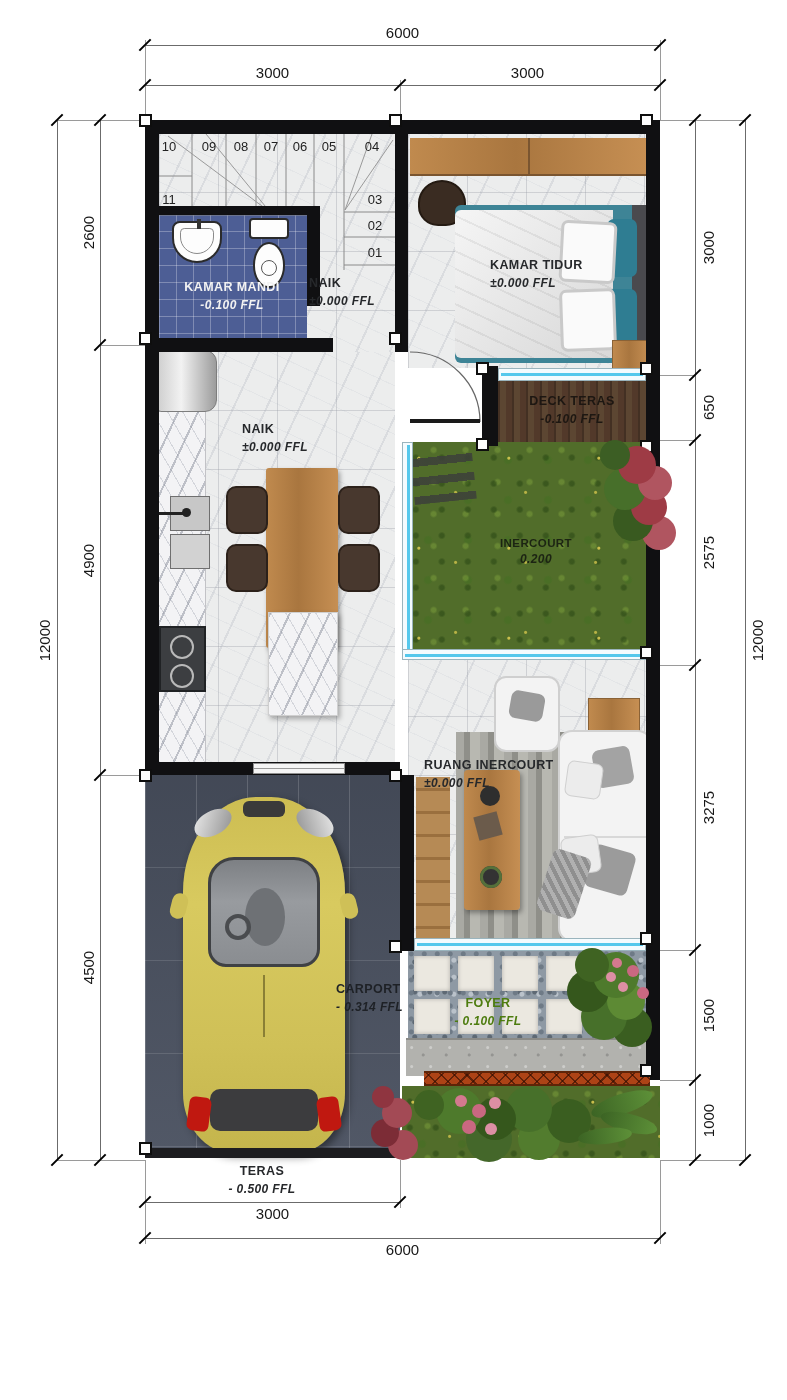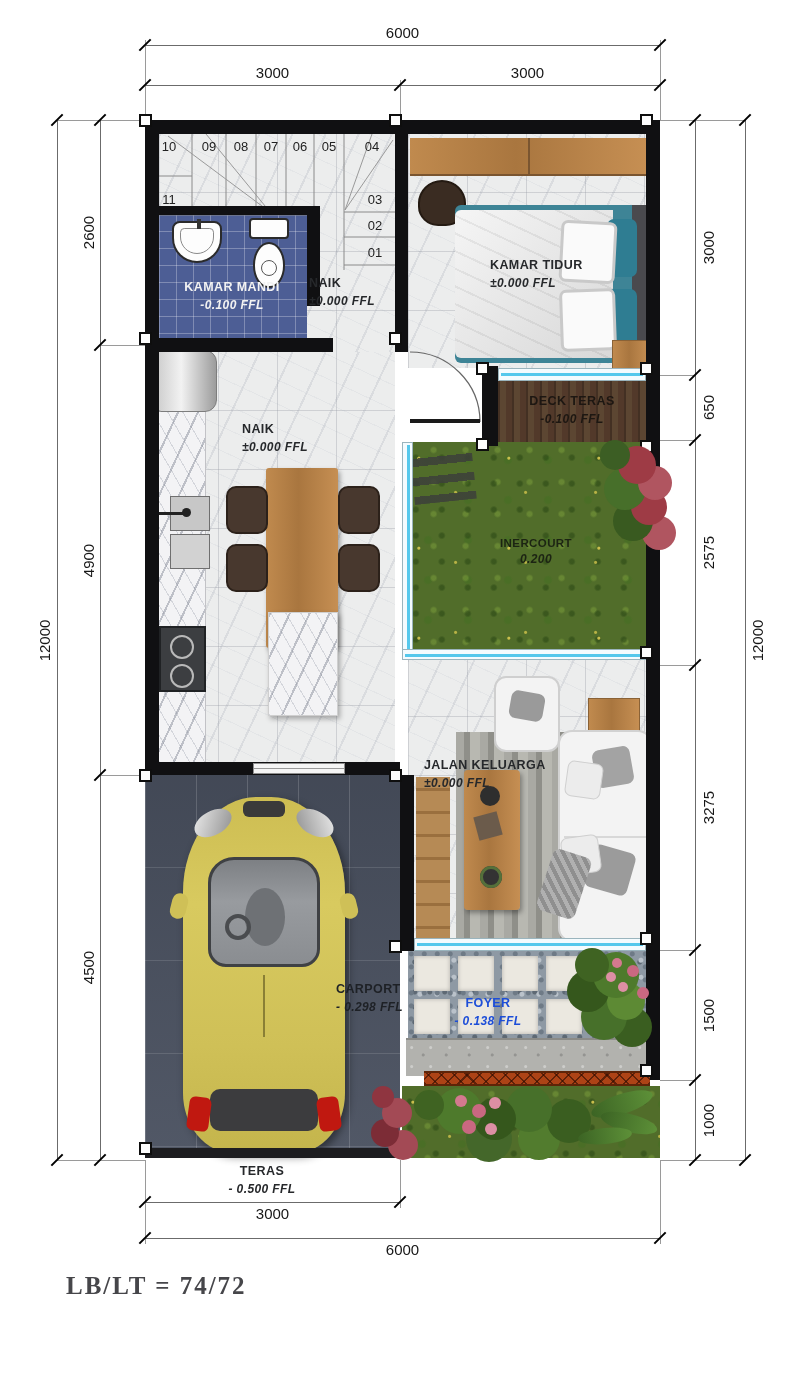--- a/index.html
+++ b/index.html
@@ -361,33 +361,32 @@
   </div>
   <div class="rlabel center" style="left:478px;top:536px;width:116px;font-size:11.5px;color:#1c2413;">
     <div>INERCOURT</div>
     <div class="lvl">0.200</div>
   </div>
   <div class="rlabel" style="left:242px;top:422px;width:100px;">
     <div>NAIK</div>
     <div class="lvl">±0.000 FFL</div>
   </div>
   <div class="rlabel" style="left:424px;top:758px;width:140px;">
-    <div>JALAN KELUARGA</div>
+    <div>RUANG INERCOURT</div>
     <div class="lvl">±0.000 FFL</div>
   </div>
   <div class="rlabel" style="left:336px;top:982px;width:90px;color:#1e2126;">
     <div>CARPORT</div>
-    <div class="lvl">- 0.298 FFL</div>
-  </div>
-  <div class="rlabel center" style="left:428px;top:996px;width:120px;color:#1d4ed8;text-align:center;">
+    <div class="lvl">- 0.314 FFL</div>
+  </div>
+  <div class="rlabel center" style="left:428px;top:996px;width:120px;color:#4d7c0f;text-align:center;">
     <div>FOYER</div>
-    <div class="lvl">- 0.138 FFL</div>
+    <div class="lvl">- 0.100 FFL</div>
   </div>
   <div class="rlabel center" style="left:202px;top:1164px;width:120px;">
     <div>TERAS</div>
     <div class="lvl">- 0.500 FFL</div>
   </div>
 
   <div class="tb">
-    <div class="l3">LB/LT = 74/72</div>
   </div>
 
 </div>
 
 </body></html>

